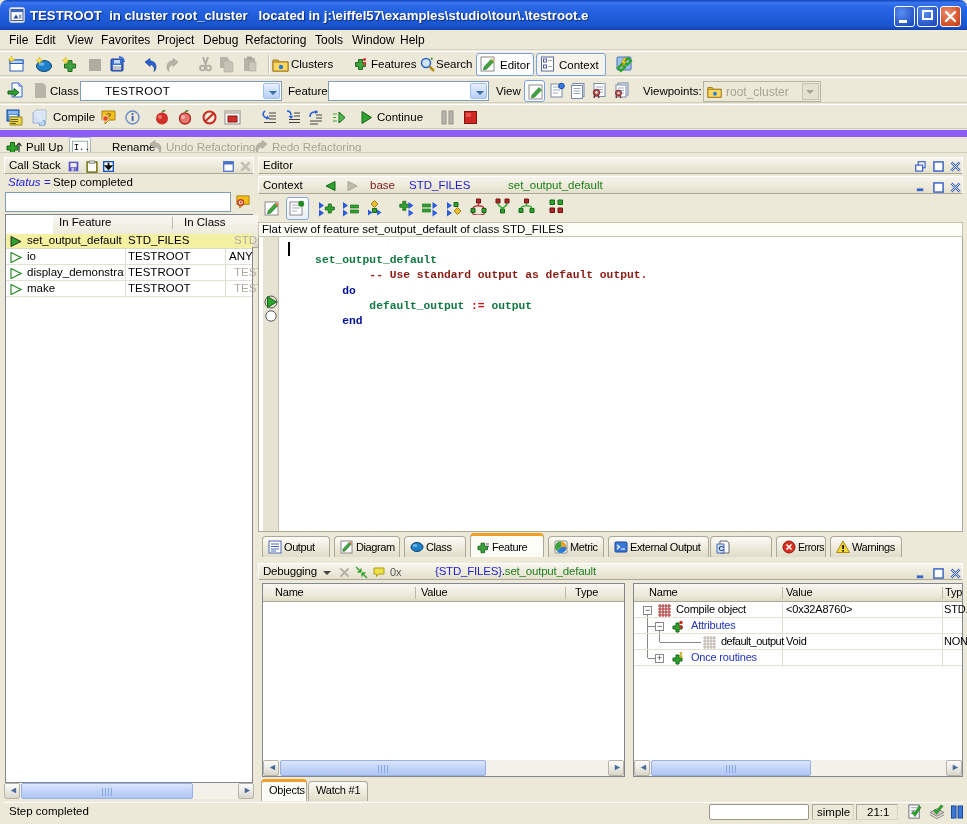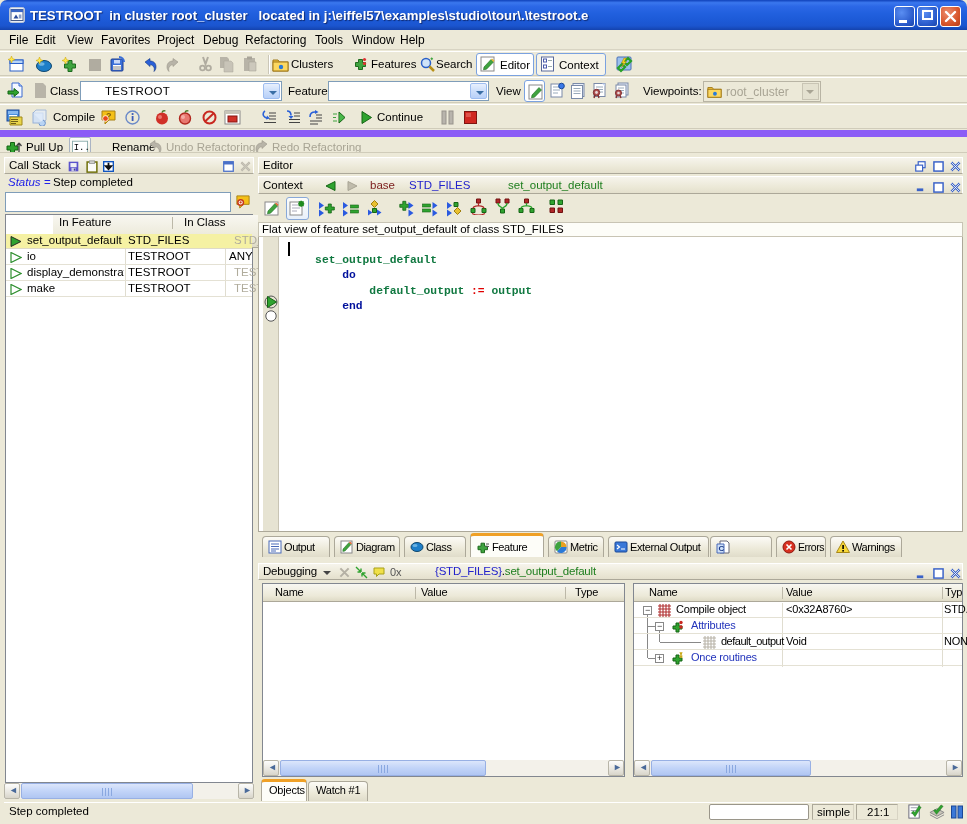--- a/index.html
+++ b/index.html
@@ -607,20 +607,21 @@
       <svg class="abs" style="left:5px;top:58px;width:14px;height:14px;" viewBox="0 0 14 14">
           <circle cx="7" cy="7" r="6" fill="none" stroke="#555" stroke-width="1"></circle>
           <path d="M3.5 1.5 L12.5 7 L3.5 12.5 Z" fill="#2fa32f" stroke="#156515"></path>
         </svg>
       <svg class="abs" style="left:6px;top:73px;width:12px;height:12px;" viewBox="0 0 12 12">
           <circle cx="6" cy="6" r="5.2" fill="#fff" stroke="#555" stroke-width="1"></circle>
         </svg>
       <div class="abs" style="left:29px;top:5px;width:2px;height:14px;background:#000;"></div>
       <div class="abs code" style="left:29px;top:1px;line-height:15.2px;"><span style="color:#107840;">
     set_output_default
+</span><span style="color:#8b1a10;">            -- Use standard output as default output.
 </span><span style="color:#00109c;">        do
 </span><span style="color:#107840;">            default_output <span style="color:#e00000;">:=</span> output
 </span><span style="color:#00109c;">        end</span></div>
     </div>
 
     <div class="abs" id="tabbar" style="left:0;top:377px;width:705px;height:24px;background:#ECE9D8;">
       <div class="tab" style="left:4px;width:68px;">
         <svg class="tabicon" viewBox="0 0 14 14">
             <rect x="1" y="1" width="12" height="12" fill="#fff" stroke="#4a6ab8"></rect>
             <path d="M3 4 h8 M3 6.5 h8 M3 9 h8 M3 11 h5" stroke="#4a6ab8" stroke-width="1.2"></path>

